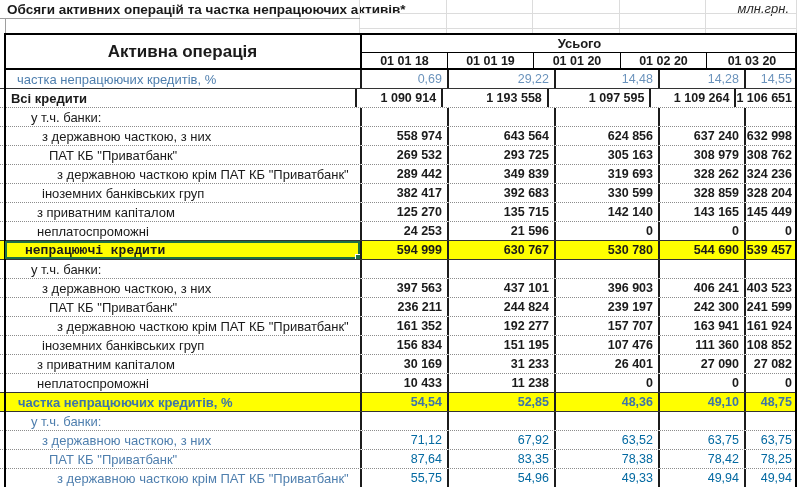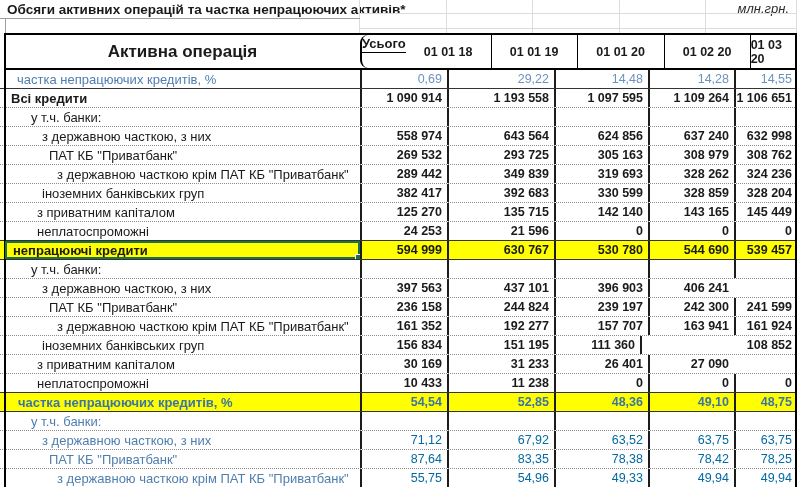--- a/index.html
+++ b/index.html
@@ -19,38 +19,38 @@
   
   .table{position:absolute;left:0;top:33px;width:797px;}
   .vline{position:absolute;background:#000;z-index:2;}
   .vline-left{left:4px;top:33px;width:2px;height:454px;}
   .vline-right{left:795px;top:33px;width:2px;height:454px;}
 
   .thead{margin-left:5px;width:792px;box-sizing:border-box;display:flex;
          border-top:2px solid #000;border-bottom:2px solid #000;height:37px;background:#fff;}
   .th-label{width:355px;box-sizing:border-box;display:flex;align-items:center;justify-content:center;
             font-weight:bold;font-size:17px;}
-  .th-right{flex:1;display:flex;flex-direction:row;border-left:2px solid #000;box-sizing:border-box;border-radius:8px;}
+  .th-right{flex:1;display:flex;flex-direction:column;border-left:2px solid #000;box-sizing:border-box;}
   .th-group{height:17px;border-bottom:1px solid #000;display:flex;align-items:center;justify-content:center;
             font-weight:bold;font-size:13px;}
   .th-dates{flex:1;display:flex;}
   .th-date{box-sizing:border-box;border-left:1px solid #000;display:flex;align-items:center;justify-content:center;
            font-weight:bold;font-size:12.5px;}
   .th-date:first-child{border-left:none;}
   .th-date.c1{width:85px;}.th-date.c2{width:86px;}.th-date.c3{width:87px;}.th-date.c4{width:86px;}.th-date.c5{flex:1;}
 
   .tbody{width:797px;}
   .row{display:flex;height:19px;box-sizing:border-box;border-bottom:1px dotted #8c8c8c;background:#fff;}
   .row.b-solid{border-bottom:1px solid #333;}
   .cell{box-sizing:border-box;height:100%;display:flex;align-items:center;background:#fff;}
   .gutter{width:5px;background:#fff;}
   .lbl{width:355px;font-size:13px;white-space:nowrap;overflow:hidden;}
   .val{text-align:right;justify-content:flex-end;padding-right:5px;font-size:12.5px;font-weight:bold;
        border-left:2px solid #1c1c1c;font-variant-numeric:tabular-nums;white-space:nowrap;}
-  .val.c1{width:87px;}.val.c2{width:107px;}.val.c3{width:94px;}.val.c4{width:86px;}.val.c5{flex:1;}
+  .val.c1{width:87px;}.val.c2{width:107px;}.val.c3{width:104px;}.val.c4{width:86px;}.val.c5{flex:1;}
 
   
   .style-total .lbl{font-weight:bold;}
   .style-pct-blue .lbl{color:#4f7fae;}
   .style-pct-blue .val{color:#6b93bc;font-weight:normal;}
   .style-npl-total .cell{background:#ffff00;}
   .style-npl-total .lbl{font-weight:bold;}
   .style-pct-yellow .cell{background:#ffff00;}
   .style-pct-yellow .lbl{color:#3d74a8;font-weight:bold;}
   .style-pct-yellow .val{color:#3d74a8;}
@@ -172,21 +172,21 @@
           <div class="cell gutter"></div>
           <div class="cell lbl" style="padding-left: 32px;">неплатоспроможні</div>
           <div class="cell val c1">24 253</div>
           <div class="cell val c2">21 596</div>
           <div class="cell val c3">0</div>
           <div class="cell val c4">0</div>
           <div class="cell val c5">0</div>
         </div>
         <div class="row style-npl-total b-solid">
           <div class="cell gutter"></div>
-          <div class="cell lbl selected" style="padding-left: 8px;">непрацюючі кредити</div>
+          <div class="cell lbl selected" style="padding-left: 20px; font-family: Liberation Mono, monospace;">непрацюючі кредити</div>
           <div class="cell val c1">594 999</div>
           <div class="cell val c2">630 767</div>
           <div class="cell val c3">530 780</div>
           <div class="cell val c4">544 690</div>
           <div class="cell val c5">539 457</div>
         </div>
         <div class="row style-sub">
           <div class="cell gutter"></div>
           <div class="cell lbl" style="padding-left: 26px;">у т.ч. банки:</div>
           <div class="cell val c1"></div>
@@ -195,54 +195,57 @@
           <div class="cell val c4"></div>
           <div class="cell val c5"></div>
         </div>
         <div class="row style-sub">
           <div class="cell gutter"></div>
           <div class="cell lbl" style="padding-left: 37px;">з державною часткою, з них</div>
           <div class="cell val c1">397 563</div>
           <div class="cell val c2">437 101</div>
           <div class="cell val c3">396 903</div>
           <div class="cell val c4">406 241</div>
+          <div class="cell val c5">403 523</div>
         </div>
         <div class="row style-sub">
           <div class="cell gutter"></div>
           <div class="cell lbl" style="padding-left: 44px;">ПАТ КБ "Приватбанк"</div>
-          <div class="cell val c1">236 158</div>
+          <div class="cell val c1">236 211</div>
           <div class="cell val c2">244 824</div>
           <div class="cell val c3">239 197</div>
           <div class="cell val c4">242 300</div>
           <div class="cell val c5">241 599</div>
         </div>
         <div class="row style-sub">
           <div class="cell gutter"></div>
           <div class="cell lbl" style="padding-left: 52px;">з державною часткою крім ПАТ КБ "Приватбанк"</div>
           <div class="cell val c1">161 352</div>
           <div class="cell val c2">192 277</div>
           <div class="cell val c3">157 707</div>
           <div class="cell val c4">163 941</div>
           <div class="cell val c5">161 924</div>
         </div>
         <div class="row style-sub">
           <div class="cell gutter"></div>
           <div class="cell lbl" style="padding-left: 37px;">іноземних банківських груп</div>
           <div class="cell val c1">156 834</div>
           <div class="cell val c2">151 195</div>
+          <div class="cell val c3">107 476</div>
           <div class="cell val c4">111 360</div>
           <div class="cell val c5">108 852</div>
         </div>
         <div class="row style-sub">
           <div class="cell gutter"></div>
           <div class="cell lbl" style="padding-left: 32px;">з приватним капіталом</div>
           <div class="cell val c1">30 169</div>
           <div class="cell val c2">31 233</div>
           <div class="cell val c3">26 401</div>
           <div class="cell val c4">27 090</div>
+          <div class="cell val c5">27 082</div>
         </div>
         <div class="row style-sub b-solid">
           <div class="cell gutter"></div>
           <div class="cell lbl" style="padding-left: 32px;">неплатоспроможні</div>
           <div class="cell val c1">10 433</div>
           <div class="cell val c2">11 238</div>
           <div class="cell val c3">0</div>
           <div class="cell val c4">0</div>
           <div class="cell val c5">0</div>
         </div>

